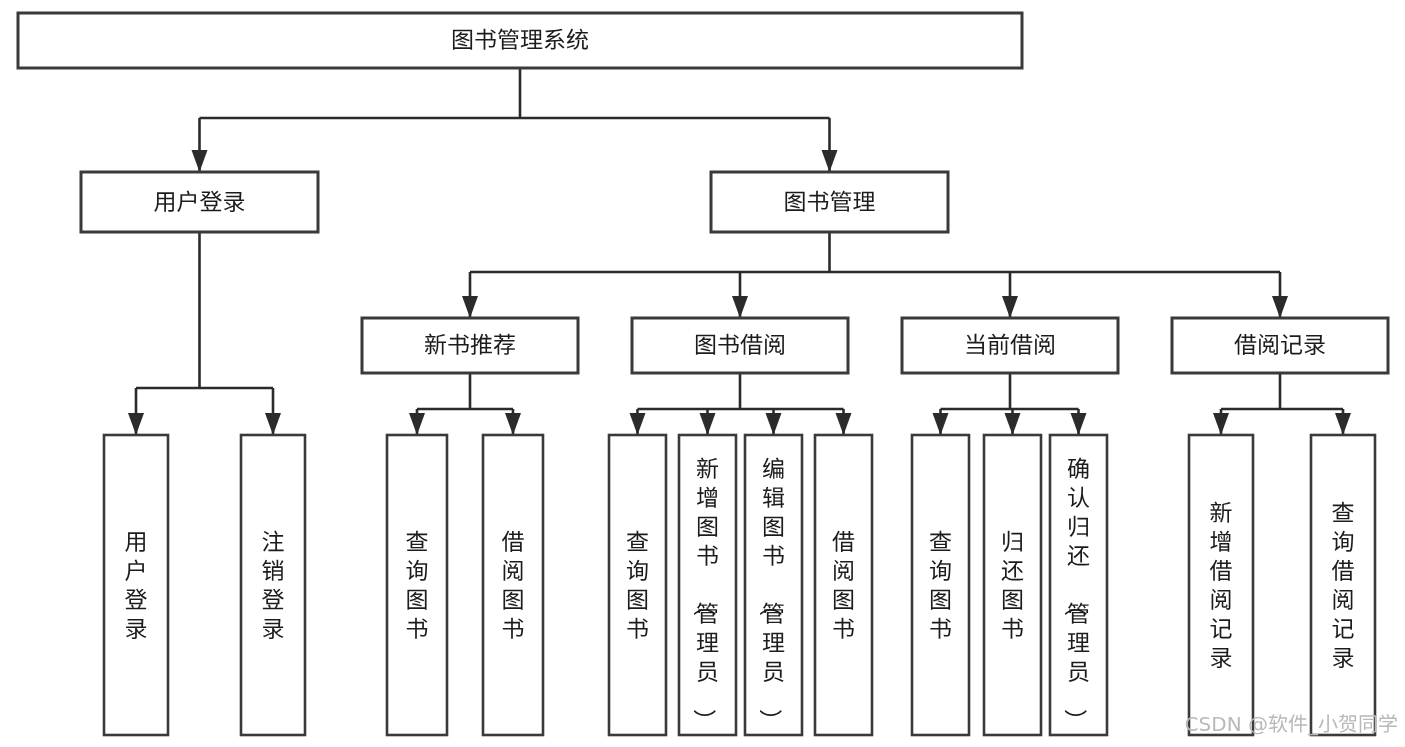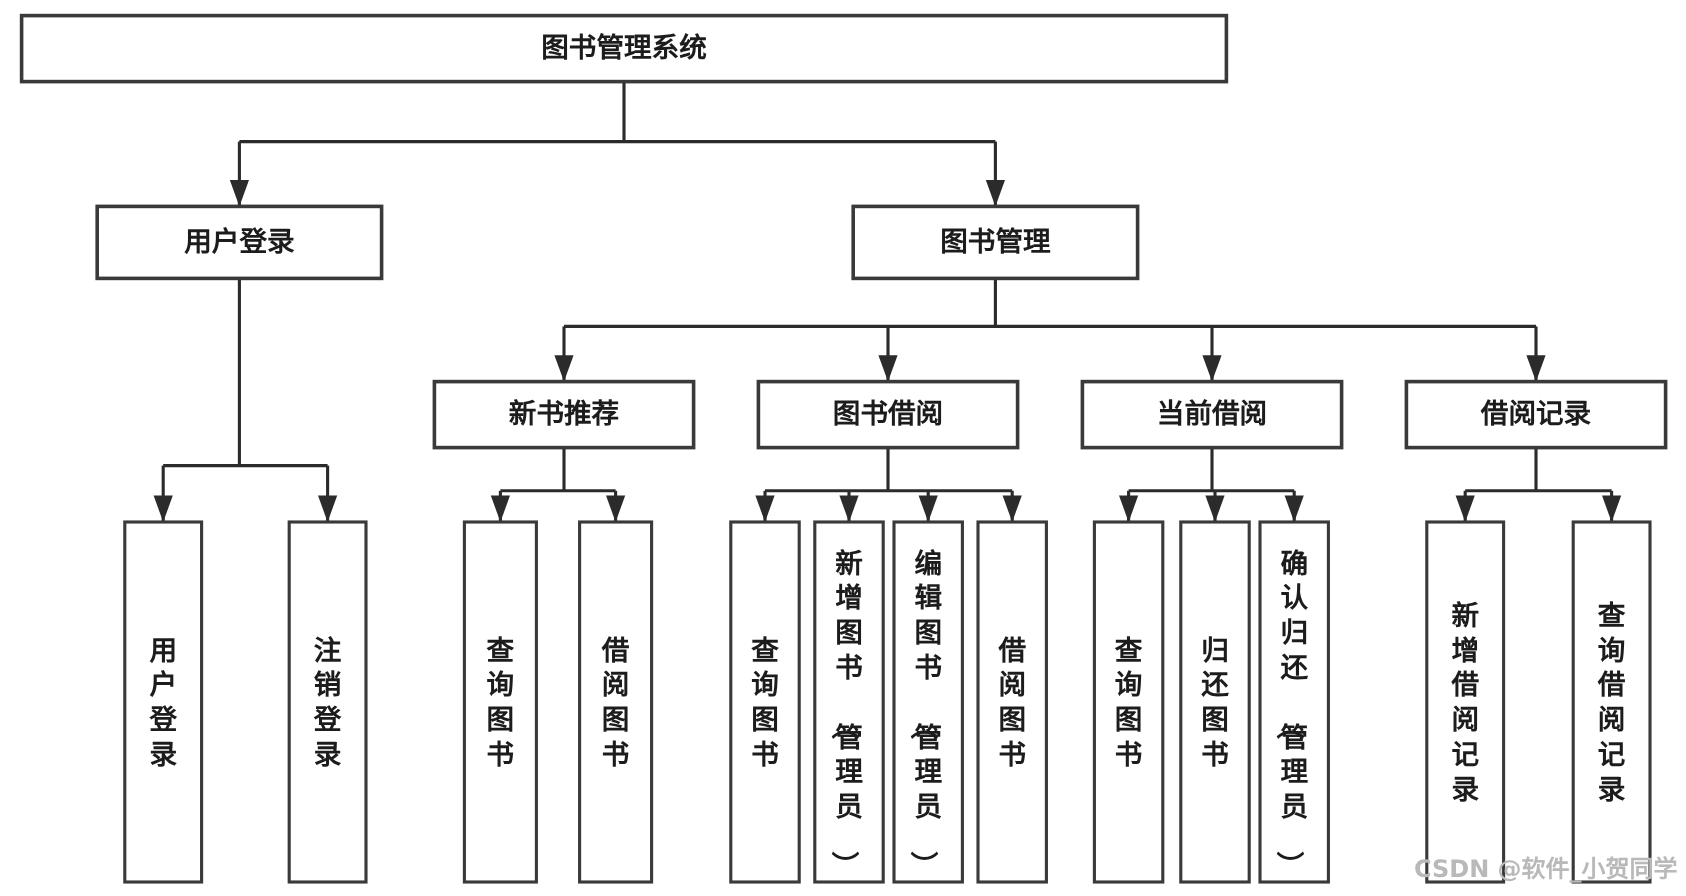--- a/index.html
+++ b/index.html
@@ -12,21 +12,20 @@
     width: 1405px;
     height: 747px;
     font-family: "DejaVu Sans", "Liberation Sans", sans-serif;
     overflow: hidden;
     position: relative;
   }
   #diagram-root {
     position: relative;
     width: 1405px;
     height: 523px;
-    font-weight: bold;
   }
   svg.diagram-canvas {
     display: block;
     width: 1405px;
     height: 747px;
   }
   .node-box {
     fill: #ffffff;
     stroke: #3a3a3a;
     stroke-width: 3;

